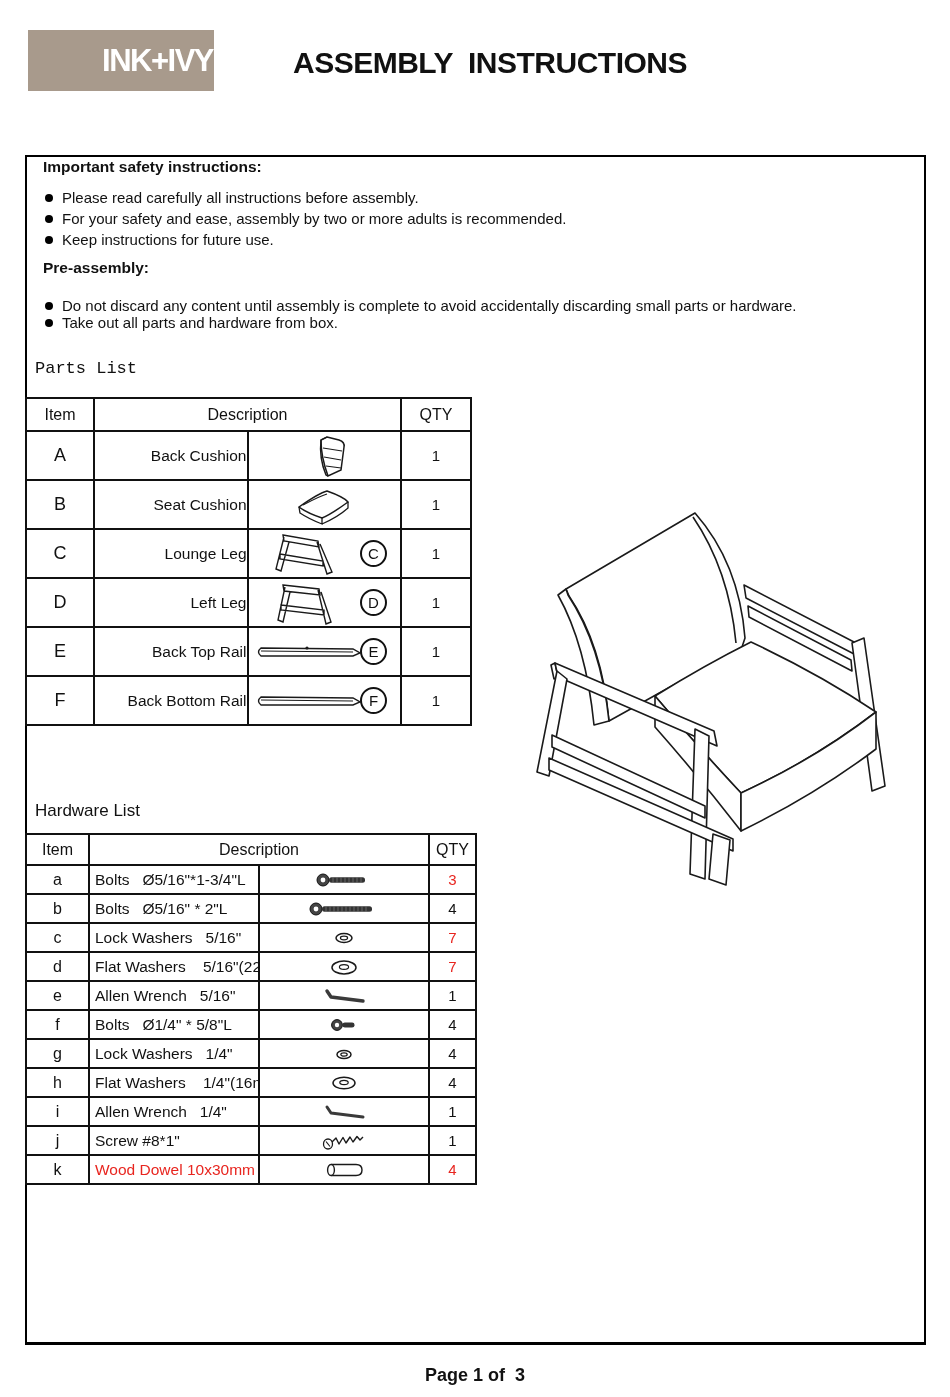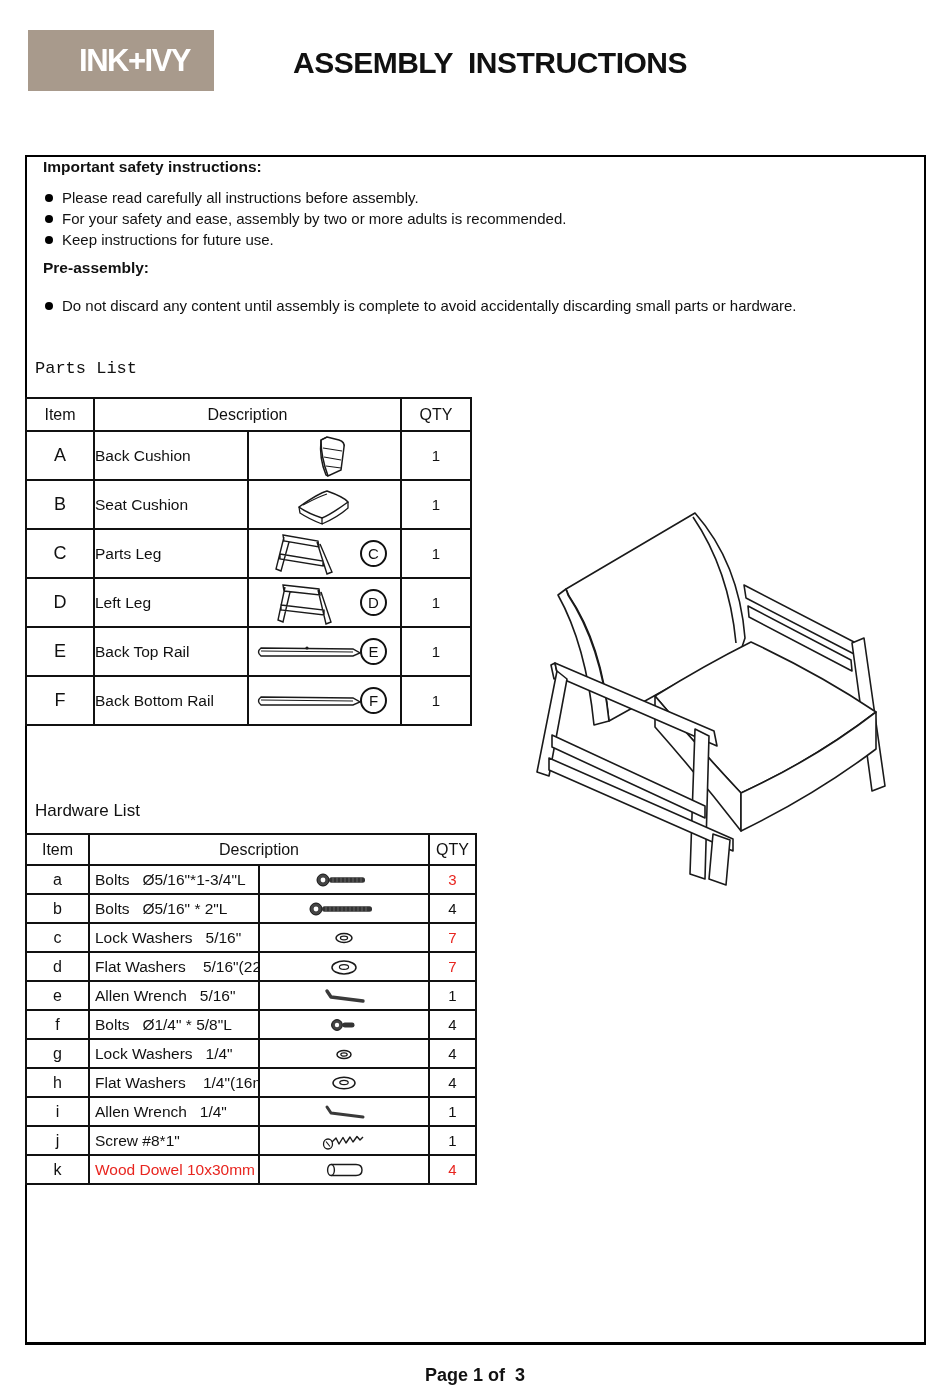--- a/index.html
+++ b/index.html
@@ -2,21 +2,21 @@
 <html><head>
 <meta charset="utf-8">
 <style>
   * { margin:0; padding:0; box-sizing:border-box; }
   body { background:#ffffff; font-family:"Liberation Sans", sans-serif; color:#111; }
   .page { position:relative; width:950px; height:1397px; background:#fff; overflow:hidden; }
 
   
   .logo { position:absolute; left:28px; top:30px; width:186px; height:61px;
           background:#a89a8c; display:flex; align-items:center; justify-content:flex-end; }
-  .logo-text { color:#fff; font-weight:bold; font-size:31px; letter-spacing:-1.5px; padding-right:24px;
+  .logo-text { color:#fff; font-weight:bold; font-size:31px; letter-spacing:-1.5px; padding-right:1px;
                font-family:"Liberation Sans", sans-serif; }
   .doc-title { position:absolute; left:255px; top:46px; width:470px; text-align:center;
                font-size:30px; font-weight:bold; white-space:pre; letter-spacing:-0.5px; }
   .doc-sub { position:absolute; left:240px; top:96px; width:440px; text-align:center; font-size:24px; white-space:pre; }
   .doc-sub b { font-weight:bold; }
 
   
   .main-box { position:absolute; left:25px; top:155px; width:901px; height:1190px;
               border:2px solid #000; border-bottom-width:3px; }
 
@@ -28,21 +28,21 @@
   .section-label { position:absolute; font-size:17px; }
 
   
   table { border-collapse:collapse; }
   td, th { border:2px solid #111; font-weight:normal; }
 
   .parts-table { position:absolute; left:-2px; top:240px; width:447px; table-layout:fixed; }
   .parts-table th { height:33px; font-size:16px; text-align:center; }
   .parts-table td { height:49px; }
   .pt-item { width:68px; text-align:center; font-size:18px; }
-  .pt-name { width:137px; text-align:left; font-size:15.5px; }
+  .pt-name { width:137px; text-align:right; font-size:15.5px; }
   .pt-img  { width:170px; position:relative; text-align:center; vertical-align:middle; }
   .pt-qty  { width:70px; text-align:center; font-size:15px; }
   .pt-img .badge { position:absolute; right:13px; top:50%; margin-top:-14px; width:27px; height:27px;
                    border:2px solid #111; border-radius:50%; font-size:15px; line-height:23px;
                    text-align:center; display:block; }
 
   .hw-table { position:absolute; left:-2px; top:676px; width:452px; table-layout:fixed; }
   .hw-table th { height:31px; font-size:16px; text-align:center; }
   .hw-table td { height:29px; }
   .hw-item { width:63px; text-align:center; font-size:16px; }
@@ -86,20 +86,24 @@
       <span class="dot"></span>
       <span>Keep instructions for future use.</span>
     </div>
 
     <div class="pre-head">Pre-assembly:</div>
 
     <div class="bullet-row" style="top:140px">
       <span class="dot"></span>
       <span>Do not discard any content until assembly is complete to avoid accidentally discarding small parts or hardware.</span>
     </div>
+    <div class="bullet-row" style="top:157px">
+      <span class="dot"></span>
+      <span>Take out all parts and hardware from box.</span>
+    </div>
 
     <div class="section-label" style="left:8px; top:202px;font-family:Liberation Mono, monospace;">Parts List</div>
 
     <table class="parts-table">
       <tbody>
           <tr>
         <th class="pt-item">Item</th>
         <th colspan="2">Description</th>
         <th class="pt-qty">QTY</th>
       </tr>
@@ -121,21 +125,21 @@
         <td class="pt-img">
           <svg width="62" height="42" viewBox="0 0 62 42">
             <path d="M6 23 Q26 9 34 7 Q51 13 55 18 Q37 31 29 34 Q14 29 6 23 Z" fill="#fff" stroke="#1a1a1a" stroke-width="1.5"></path>
             <path d="M6 23 L7 29 Q16 35 29 40 L29 34 M29 40 Q45 33 55 24 L55 18 M10 21 Q27 12 34 10" fill="none" stroke="#1a1a1a" stroke-width="1.3"></path>
           </svg>
         </td>
         <td class="pt-qty">1</td>
       </tr>
       <tr>
         <td class="pt-item">C</td>
-        <td class="pt-name">Parts Leg</td>
+        <td class="pt-name">Lounge Leg</td>
         <td class="pt-img">
           <svg width="64" height="46" viewBox="0 0 64 46" style="margin-right:40px">
             <path d="M11 4 L46 10 L47 16 L12 10 Z M12 6 L4 38 L9 40 L17 11 M45 11 L55 43 L60 41 L48 13 M8 23 L51 30 L51 35 L8 28 Z" fill="#fff" stroke="#1a1a1a" stroke-width="1.4"></path>
           </svg>
           <span class="badge">C</span>
         </td>
         <td class="pt-qty">1</td>
       </tr>
       <tr>
         <td class="pt-item">D</td>

